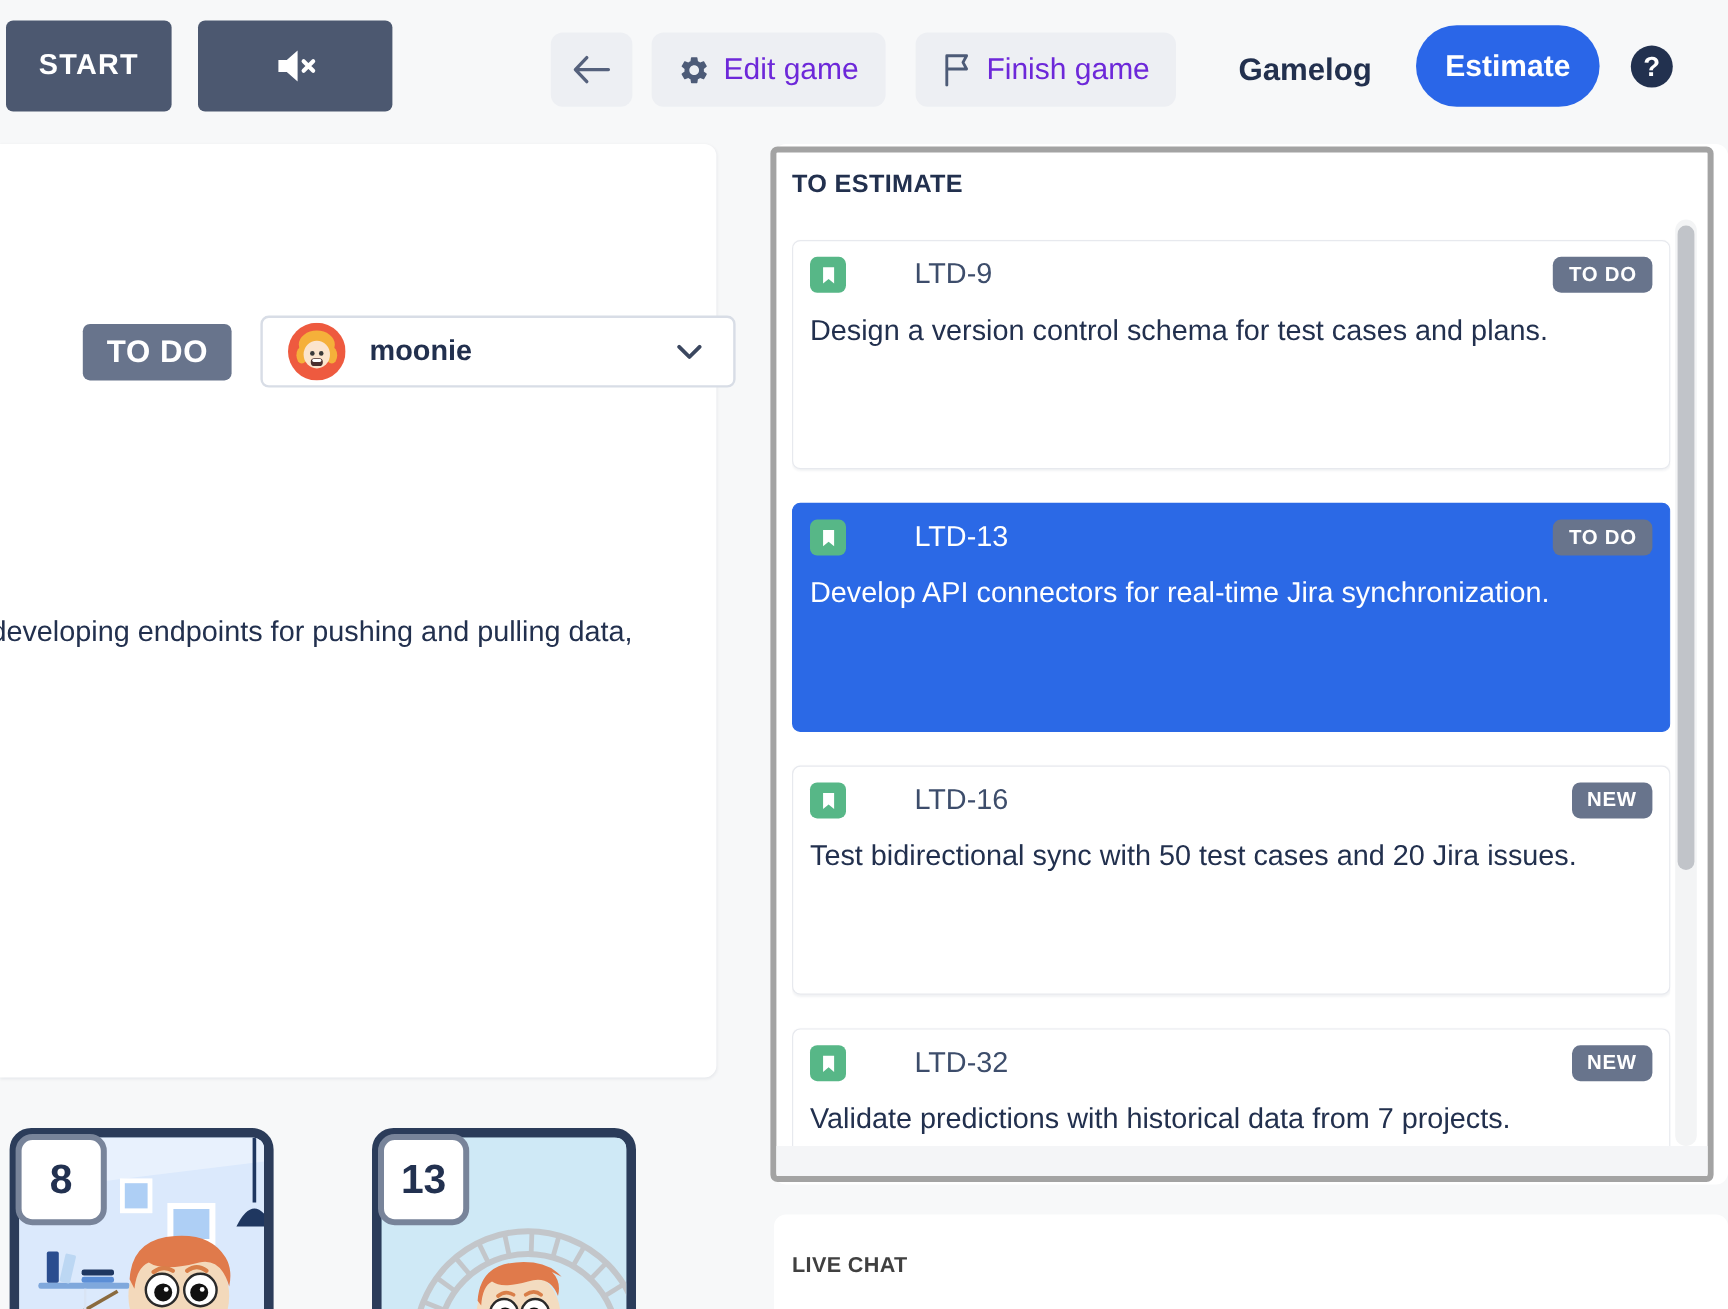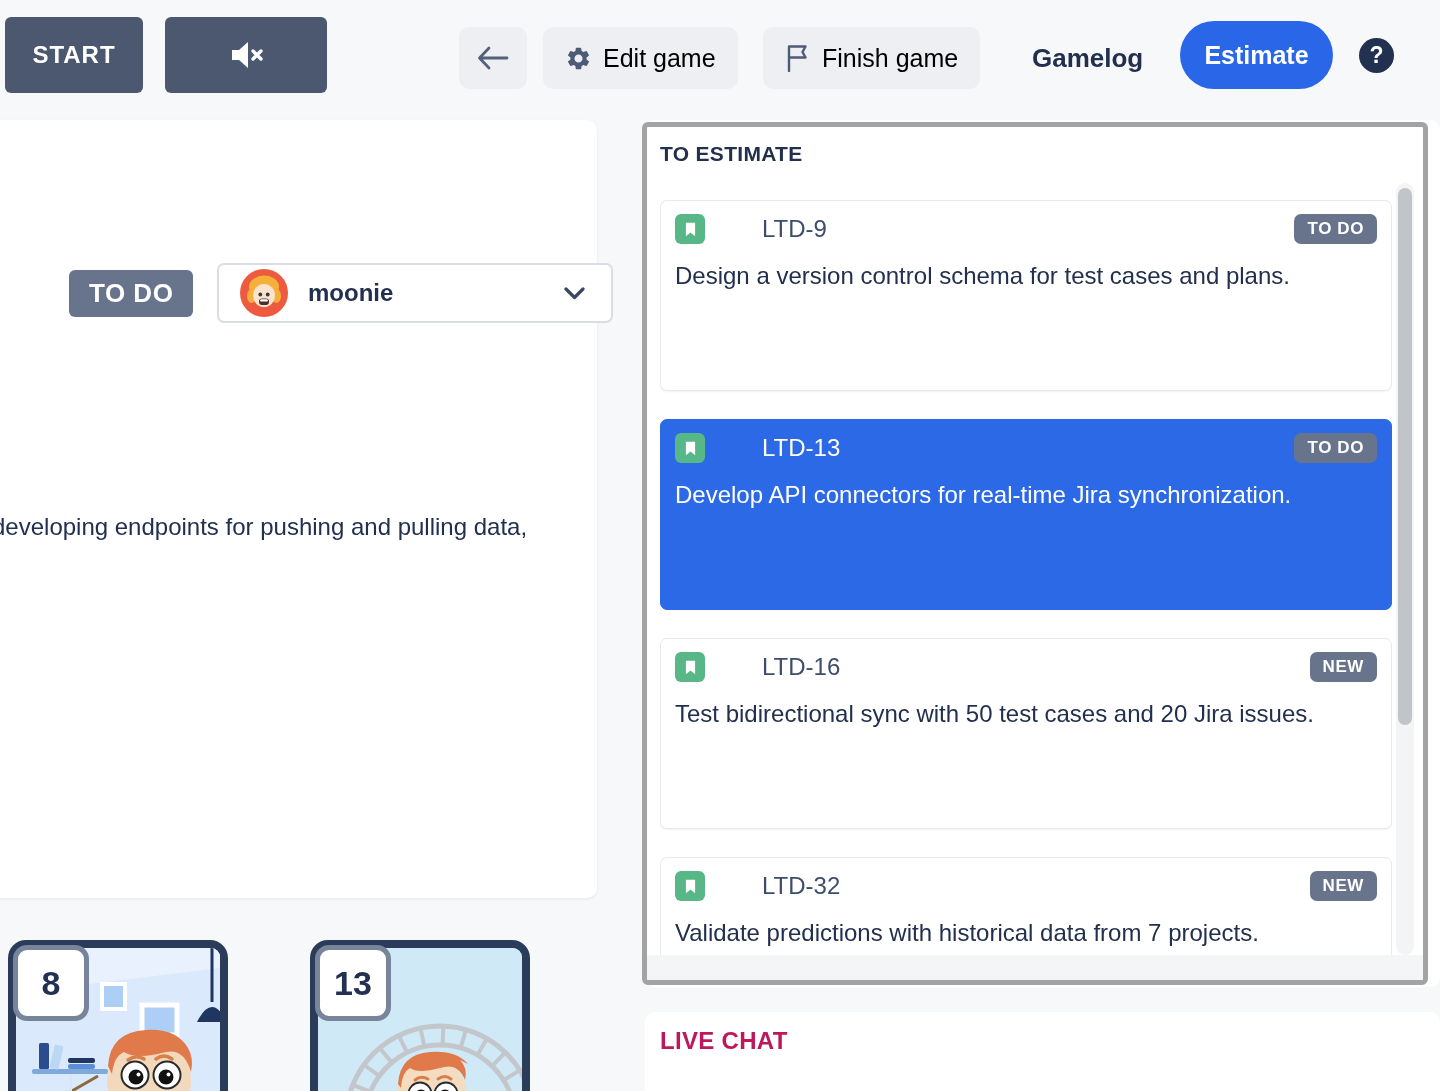--- a/index.html
+++ b/index.html
@@ -11,21 +11,21 @@
   .btn-dark{
     position:absolute;top:17px;height:76px;background:#4c5870;border:none;border-radius:6px;
     color:#fff;font-family:"Liberation Sans",sans-serif;font-weight:700;font-size:24px;letter-spacing:1px;
     display:flex;align-items:center;justify-content:center;cursor:pointer;
   }
   #start-btn{left:5px;width:138px;}
   #mute-btn{left:165px;width:162px;}
   .btn-light{
     position:absolute;top:27px;height:62px;background:#edeff3;border:none;border-radius:10px;
     display:flex;align-items:center;justify-content:center;gap:11px;cursor:pointer;
-    font-family:"Liberation Sans",sans-serif;font-size:25px;font-weight:500;color:#000000;
+    font-family:"Liberation Sans",sans-serif;font-size:25px;font-weight:500;color:#6d28d9;
   }
   #back-btn{left:459px;width:68px;}
   #edit-btn{left:543px;padding:0 22px;}
   #finish-btn{left:763px;padding:0 22px;}
   #gamelog{position:absolute;left:1032px;top:27px;height:62px;display:flex;align-items:center;
     font-size:26px;font-weight:600;color:#22304e;cursor:pointer;}
   #estimate-btn{
     position:absolute;left:1180px;top:21px;width:153px;height:68px;border:none;border-radius:34px;
     background:#2a66e8;color:#fff;font-family:"Liberation Sans",sans-serif;font-weight:700;font-size:25px;cursor:pointer;
   }
@@ -75,21 +75,21 @@
   .est-card.selected .issue-key{color:#fff;font-weight:500;}
   .status-badge{margin-left:auto;background:#68748c;color:#fff;border-radius:7px;font-size:17px;font-weight:700;
     padding:5px 13px;letter-spacing:.6px;}
   .est-desc{margin-top:12px;font-size:24px;line-height:40px;color:#22304e;}
   .est-card.selected .est-desc{color:#fff;}
   #sb-track{position:absolute;left:749px;top:56px;width:18px;height:772px;background:#f3f4f5;border-radius:9px;}
   #sb-thumb{position:absolute;left:751px;top:61px;width:14px;height:537px;background:#c1c4c9;border-radius:7px;cursor:pointer;}
   #panel-footer{position:absolute;left:0;bottom:0;width:100%;height:25px;background:#f4f5f7;border-radius:0 0 3px 3px;}
   
   #chat-panel{position:absolute;left:645px;top:1012px;width:795px;height:95px;background:#fff;border-radius:10px;}
-  #chat-title{position:absolute;left:15px;top:15px;font-size:24px;font-weight:800;letter-spacing:.3px;color:#be185d;}
+  #chat-title{position:absolute;left:15px;top:32px;font-size:18px;font-weight:800;letter-spacing:.3px;color:#404040;}
   
   .poker-card{
     position:absolute;top:940px;width:220px;height:200px;box-sizing:border-box;
     border:8px solid #2b3c5a;border-radius:18px;cursor:pointer;
   }
   #poker-card-1{left:8px;background:#dbe9fc;}
   #poker-card-2{left:310px;background:#cfe9f6;}
   .card-art{position:absolute;left:0;top:0;width:204px;height:184px;overflow:hidden;border-radius:9px;}
   .card-badge{
     position:absolute;left:-3px;top:-3px;width:66px;height:66px;box-sizing:content-box;

